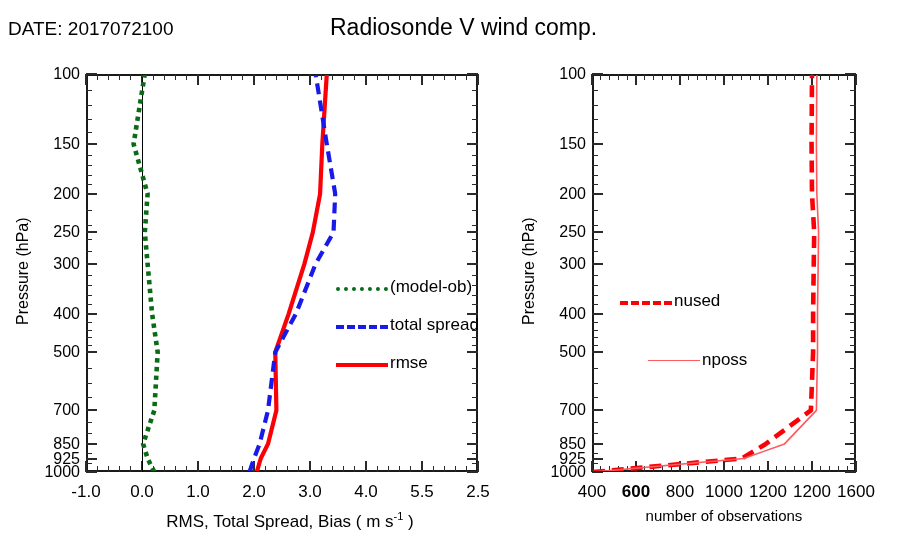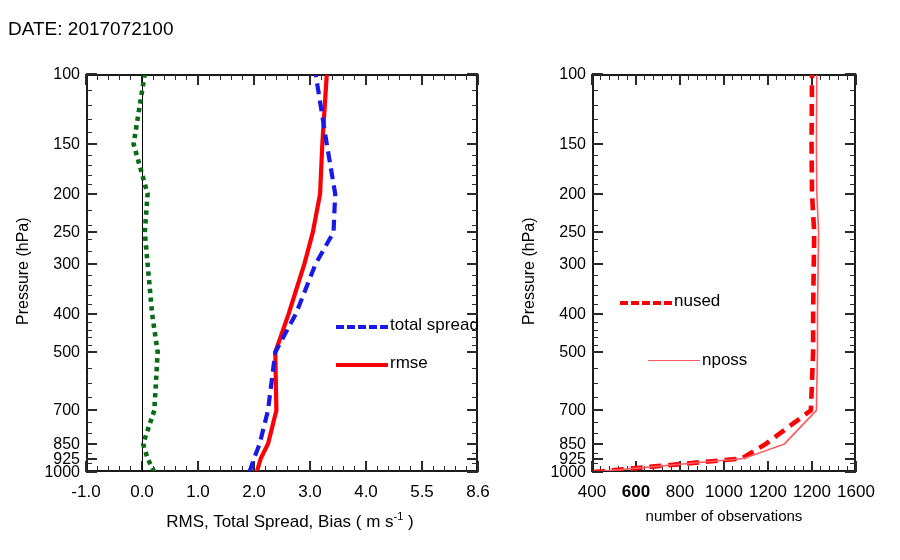--- a/index.html
+++ b/index.html
@@ -111,20 +111,21 @@
     width: 100%;
   }
   .sup { font-size: 11px; vertical-align: super; }
 </style>
 </head>
 <body>
 
 <div id="root">
 
   <div class="abs date-label">DATE: 2017072100</div>
+  <div class="abs main-title">Radiosonde V wind comp.</div>
 
   <div class="panel" id="left-panel" style="left: 0px; top: 0px; width: 900px; height: 560px;">
       <div class="frame" style="left:86px;top:74px;width:392px;height:398px;"></div>
       <div class="tick" style="left:86px;top:73px;width:11px;height:2px;"></div>
       <div class="tick" style="left:467px;top:73px;width:11px;height:2px;"></div>
       <div class="ytick-label" style="left:22px;top:74px;width:58px;">100</div>
       <div class="tick" style="left:86px;top:143.08432110416118px;width:11px;height:2px;"></div>
       <div class="tick" style="left:467px;top:143.08432110416118px;width:11px;height:2px;"></div>
       <div class="ytick-label" style="left:22px;top:144.08432110416118px;width:58px;">150</div>
       <div class="tick" style="left:86px;top:192.80993827426454px;width:11px;height:2px;"></div>
@@ -224,21 +225,21 @@
       <div class="tick" style="left:309px;top:74px;width:2px;height:11px;"></div>
       <div class="xtick-label" style="left:310px;top:482px;">3.0</div>
       <div class="tick" style="left:365px;top:461px;width:2px;height:11px;"></div>
       <div class="tick" style="left:365px;top:74px;width:2px;height:11px;"></div>
       <div class="xtick-label" style="left:366px;top:482px;">4.0</div>
       <div class="tick" style="left:421px;top:461px;width:2px;height:11px;"></div>
       <div class="tick" style="left:421px;top:74px;width:2px;height:11px;"></div>
       <div class="xtick-label" style="left:422px;top:482px;">5.5</div>
       <div class="tick" style="left:477px;top:461px;width:2px;height:11px;"></div>
       <div class="tick" style="left:477px;top:74px;width:2px;height:11px;"></div>
-      <div class="xtick-label" style="left:478px;top:482px;">8.6</div>
+      <div class="xtick-label" style="left:478px;top:482px;">2.5</div>
       <div class="tick" style="left:96.7px;top:466px;width:1px;height:6px;"></div>
       <div class="tick" style="left:96.7px;top:74px;width:1px;height:6px;"></div>
       <div class="tick" style="left:107.9px;top:466px;width:1px;height:6px;"></div>
       <div class="tick" style="left:107.9px;top:74px;width:1px;height:6px;"></div>
       <div class="tick" style="left:119.1px;top:466px;width:1px;height:6px;"></div>
       <div class="tick" style="left:119.1px;top:74px;width:1px;height:6px;"></div>
       <div class="tick" style="left:130.3px;top:466px;width:1px;height:6px;"></div>
       <div class="tick" style="left:130.3px;top:74px;width:1px;height:6px;"></div>
       <div class="tick" style="left:152.7px;top:466px;width:1px;height:6px;"></div>
       <div class="tick" style="left:152.7px;top:74px;width:1px;height:6px;"></div>
@@ -471,20 +472,26 @@
             <rect x="593" y="75" width="262" height="396"></rect>
           </clipPath>
         </defs>
         <g clip-path="url(#right-clip)">
           <path d="M593.10 472.00 L741.60 458.52 L765.80 443.91 L810.90 410.35 L813.10 352.19 L813.10 313.62 L813.76 263.89 L814.20 232.38 L812.00 193.81 L811.56 144.08 L812.00 74.00" fill="none" stroke="#fb0007" stroke-width="4.6" stroke-linecap="butt" stroke-linejoin="round" stroke-dasharray="11.959999999999999,6.8999999999999995"></path>
           <path d="M593.76 472.00 L743.80 458.52 L784.50 443.91 L816.40 410.35 L817.50 352.19 L817.50 313.62 L818.16 263.89 L818.60 232.38 L816.84 193.81 L816.40 144.08 L816.84 74.00" fill="none" stroke="#fb5a5f" stroke-width="1.6" stroke-linecap="butt" stroke-linejoin="round"></path>
         </g>
       </svg>
     </div>
 
+<div class="legend-item" style="left:336px;top:277px;">
+      <span class="legend-swatch">
+        <span class="sw-line" style="height:0;border-top:4px dotted #0a6b16;"></span>
+      </span>
+      <span class="legend-label">(model-ob)</span>
+    </div>
     <div class="legend-item" style="left:336px;top:315px;">
       <span class="legend-swatch">
         <span class="sw-line" style="height:0;border-top:4px dashed #1a1ae8;"></span>
       </span>
       <span class="legend-label">total spread</span>
     </div>
     <div class="legend-item" style="left:336px;top:353px;">
       <span class="legend-swatch">
         <span class="sw-line" style="height:0;border-top:4px solid #fb0007;"></span>
       </span>

